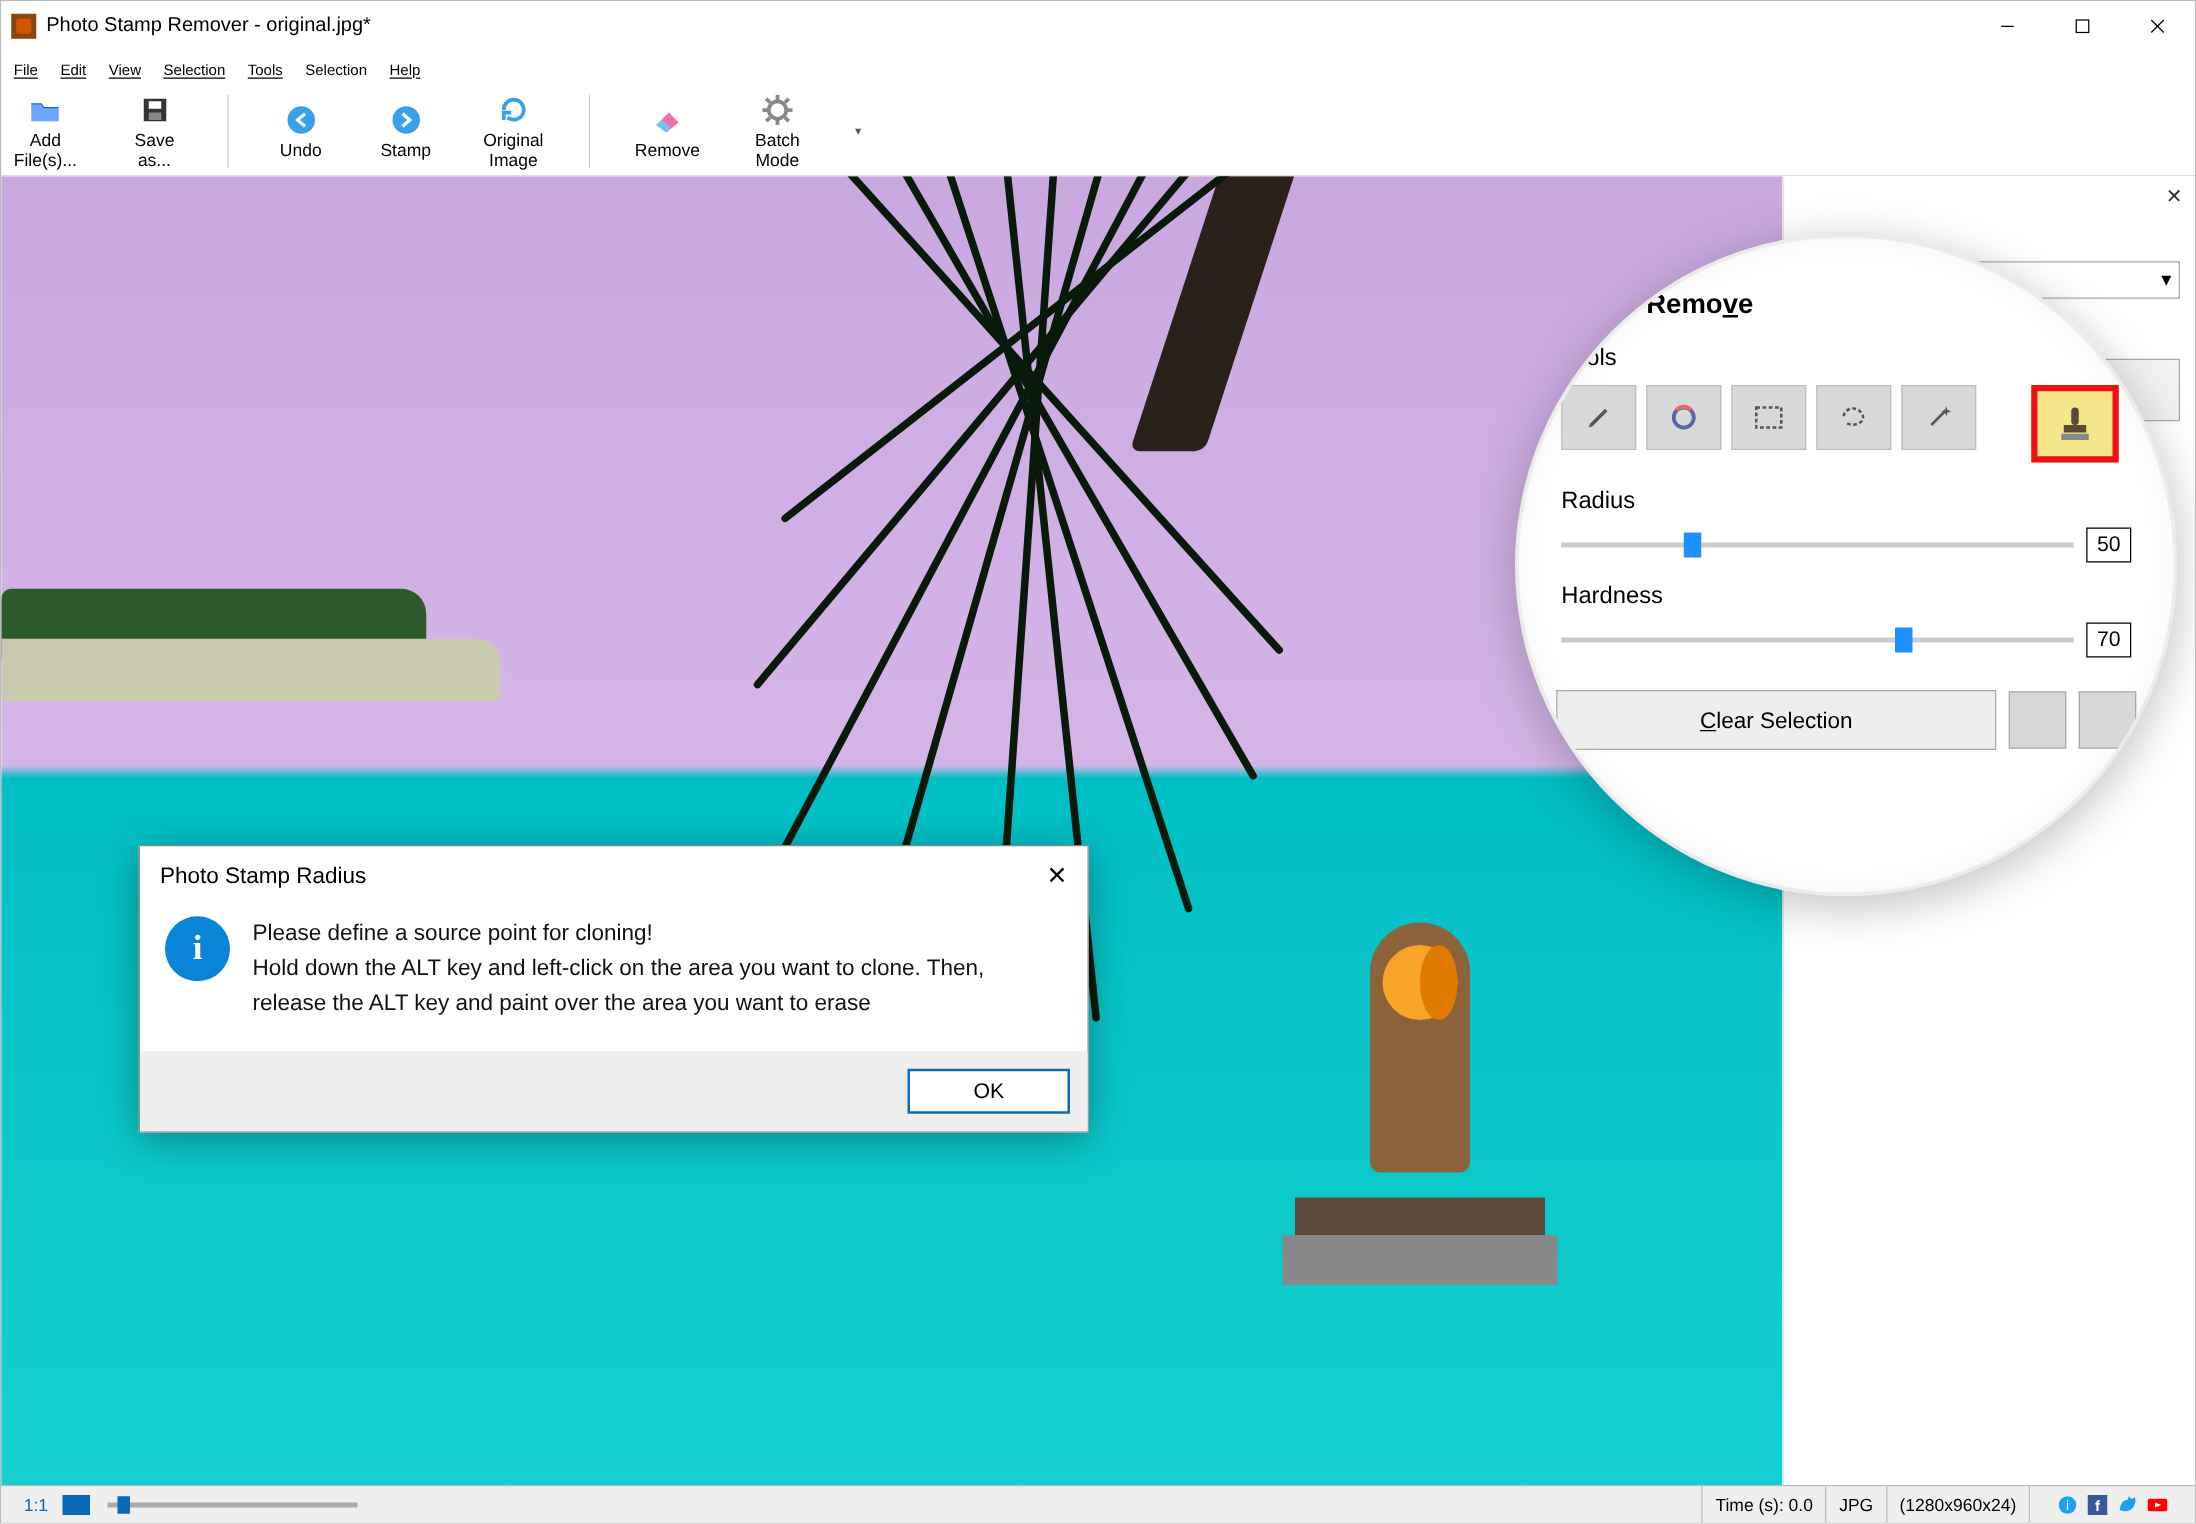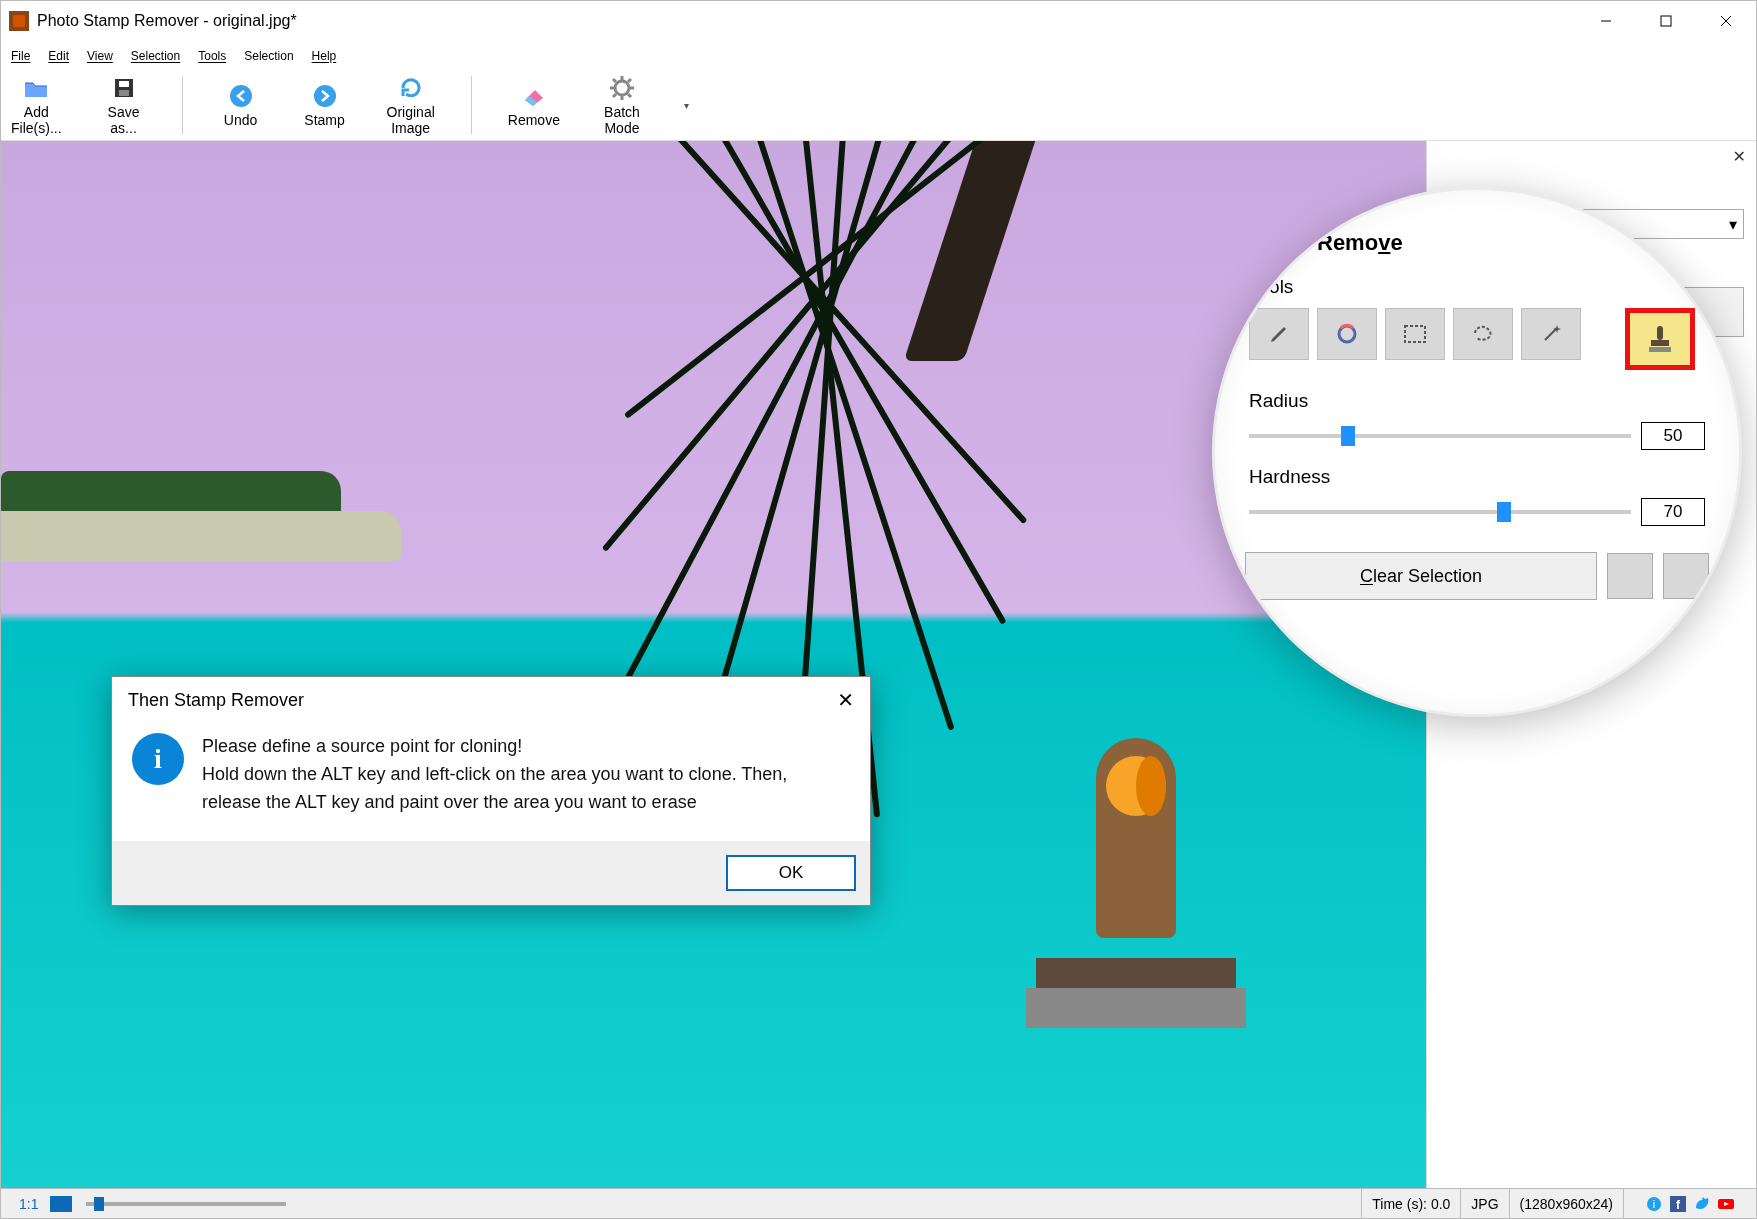--- a/index.html
+++ b/index.html
@@ -58,21 +58,21 @@
   .mag-header{ display:flex; align-items:center; gap:12px; padding-left:30px; margin-bottom:20px;}
   .mag-eraser{width:30px; height:22px; background:linear-gradient(135deg,#f06eaa 50%,#6ec5f0 50%); border-radius:3px;}
   .mag-title{font-size:22px; font-weight:600;}
   .mag-section-label{font-size:19px; margin:8px 0 10px 4px;}
   .tool-row{display:flex; gap:8px; margin-bottom:20px; padding-left:4px;}
   .mag-tool{width:60px; height:52px; background:#d8d8d8; border:1px solid #bdbdbd; display:flex; align-items:center; justify-content:center;}
   .clone-hl{background:#f5e68c; border:5px solid #e11; width:70px; height:62px; margin-left:36px;}
   .slider-row{display:flex; align-items:center; gap:10px; margin:6px 4px 16px 4px;}
   .slider-track{flex:1; height:4px; background:#ccc; position:relative;}
   .slider-thumb{position:absolute; top:-8px; width:14px; height:20px; background:#1e90ff;}
-  .slider-val{width:64px; height:28px; border:1px solid #000; text-align:center; font-size:17px; line-height:26px;}
+  .slider-val{width:36px; height:28px; border:1px solid #000; text-align:center; font-size:17px; line-height:26px;}
   .mag-clear-row{display:flex; gap:10px; align-items:center; margin-top:26px;}
   .mag-clear{flex:1; height:48px; border:1px solid #aaa; background:#eee; display:flex; align-items:center; justify-content:center; font-size:18px;}
   .mini-box{width:46px; height:46px; background:#d8d8d8; border:1px solid #aaa;}
 
   
   .dialog{ position:absolute; left:110px; top:535px; width:760px; background:#fff; border:1px solid #888; box-shadow:0 6px 30px rgba(0,0,0,0.35);}
   .dialog-title{height:46px; display:flex; align-items:center; padding:0 16px; font-size:18px;}
   .dialog-title .dclose{margin-left:auto; font-size:20px; cursor:default;}
   .dialog-body{display:flex; padding:10px 20px 24px 20px; gap:18px;}
   .info-ico{flex:0 0 52px; width:52px; height:52px; border-radius:50%; background:#0a84d6; color:#fff; display:flex; align-items:center; justify-content:center; font-size:28px; font-weight:bold; font-family:Georgia,serif;}
@@ -235,21 +235,21 @@
         <div class="stamp-handle"></div>
         <div class="stamp-knob"></div>
         <div class="stamp-knob dark"></div>
         <div class="stamp-plate"></div>
         <div class="stamp-base"></div>
       </div>
 
 
       <div class="dialog">
         <div class="dialog-title">
-          <span>Then Stamp Remover</span>
+          <span>Photo Stamp Radius</span>
           <span class="dclose">✕</span>
         </div>
         <div class="dialog-body">
           <div class="info-ico">i</div>
           <div class="dialog-text" style="white-space:pre-line">Please define a source point for cloning!
 Hold down the ALT key and left-click on the area you want to clone. Then, release the ALT key and paint over the area you want to erase</div>
         </div>
         <div class="dialog-foot">
           <button class="ok-btn">OK</button>
         </div>

